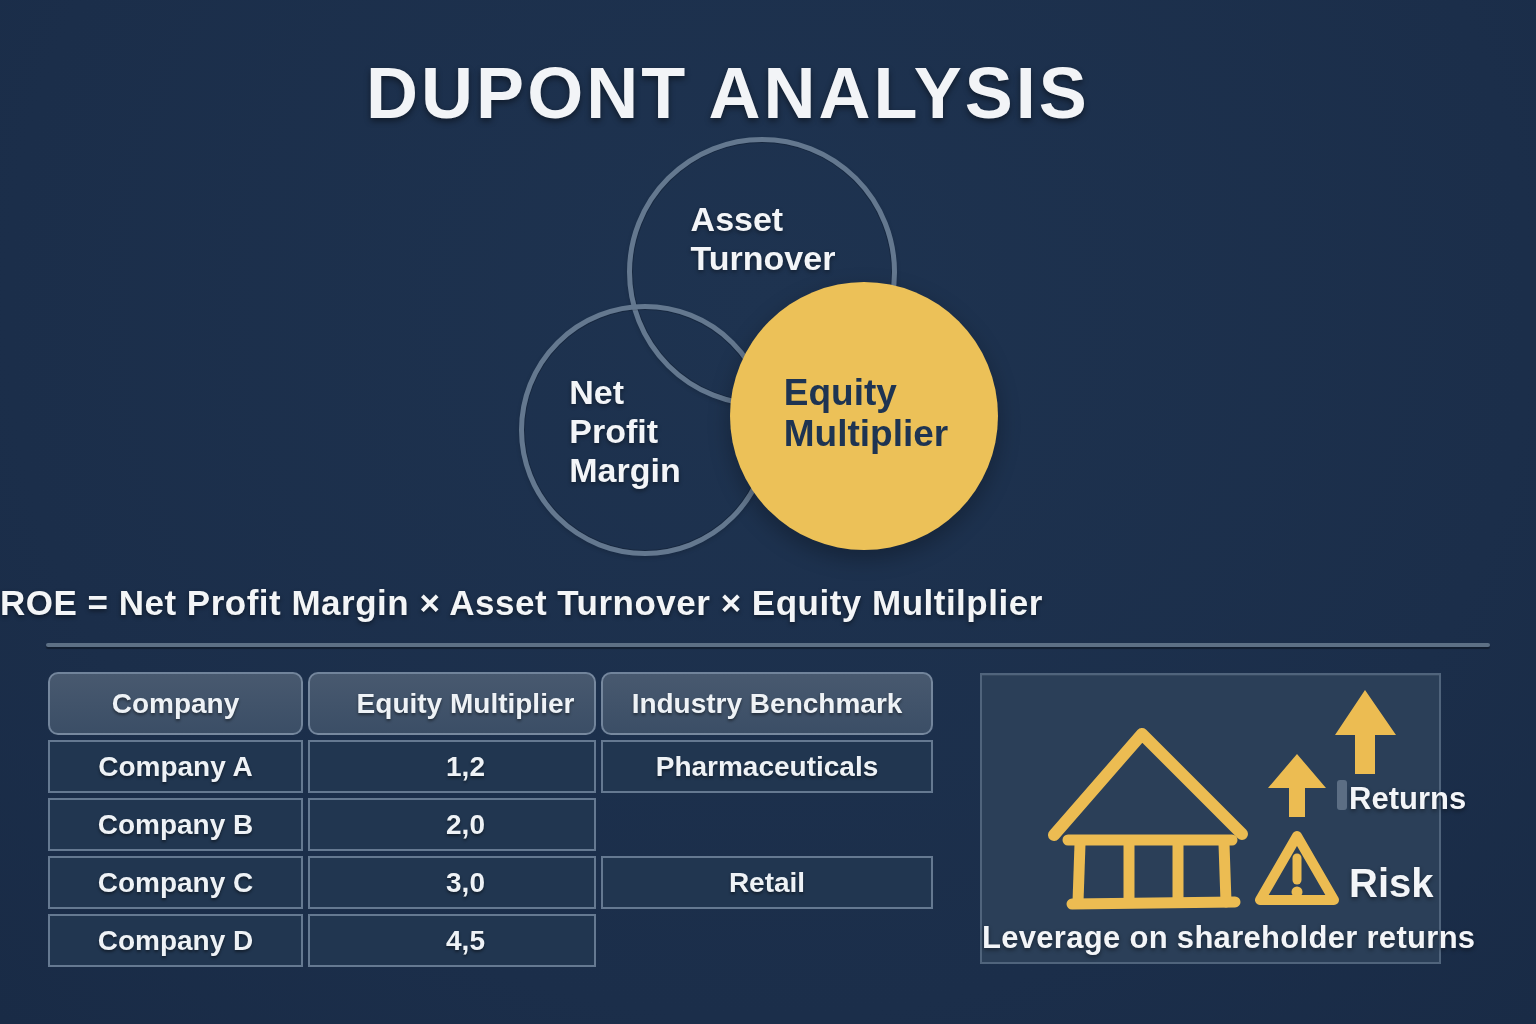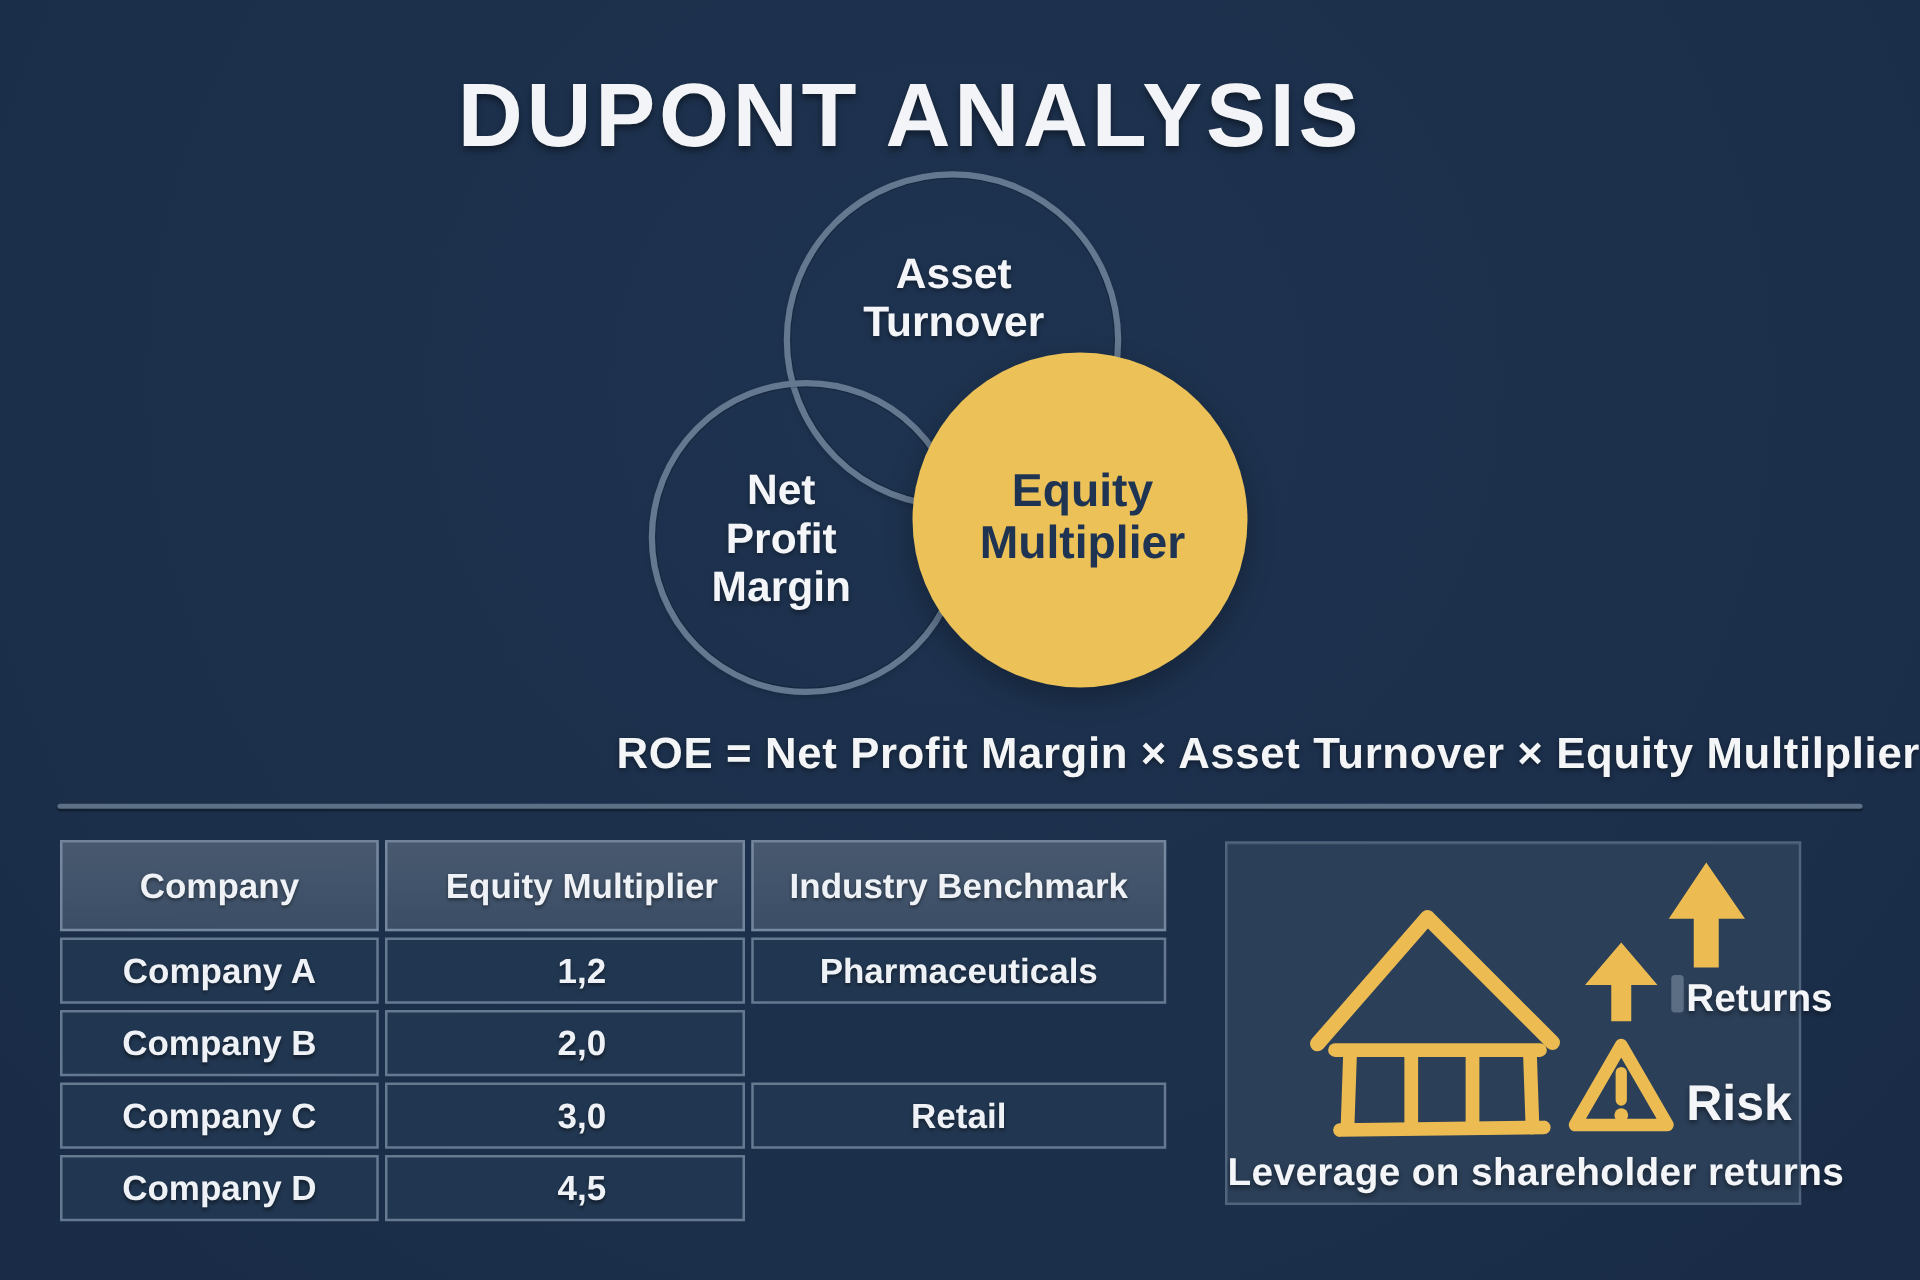--- a/index.html
+++ b/index.html
@@ -32,55 +32,56 @@
     box-shadow:inset 0 0 0 1px rgba(0,0,0,.2), 0 2px 4px rgba(0,0,0,.15);
   }
   .c-em {
     left:730px; top:282px; width:268px; height:268px;
     background:#ecc158;
     box-shadow:0 8px 22px rgba(0,0,0,.28);
     z-index:3;
   }
   .vlabel {
     position:absolute; transform:translateX(-50%);
-    text-align:center; font-weight:700; color:#f3f5f8;
+    text-align:left; font-weight:700; color:#f3f5f8;
     text-shadow:0 2px 4px rgba(0,0,0,.4);
     z-index:4; white-space:nowrap;
   }
   .vlabel span { display:block; }
   .l-asset { left:763px; top:200px; font-size:34px; line-height:39px; }
   .l-npm   { left:625px; top:373px; font-size:34px; line-height:39px; }
   .l-em    { left:866px; top:372px; font-size:37px; line-height:41px;
              font-weight:800; color:#1e3452; text-shadow:none; }
   
   .formula {
     position:absolute; left:0; top:583px; width:1536px;
-    text-align:right; font-size:35px; font-weight:700;
+    text-align:left; font-size:35px; font-weight:700;
     color:#f3f5f7; text-shadow:0 2px 4px rgba(0,0,0,.45);
     letter-spacing:.5px;
   }
   .divider {
     position:absolute; left:46px; top:643px; width:1444px; height:4px;
     background:#5d7085; border-radius:3px;
     box-shadow:0 2px 1px rgba(0,0,0,.35);
   }
   
   .table { position:absolute; left:48px; top:672px; width:885px; }
   .trow { display:flex; gap:5px; margin-bottom:5px; }
   .cell {
     display:flex; align-items:center; justify-content:center;
     height:53px;
     border:2px solid rgba(158,177,198,.55);
     background:#213650;
     font-size:28px; font-weight:700; color:#eef2f6;
     text-shadow:0 2px 3px rgba(0,0,0,.45);
   }
   .thead .cell {
-    height:73px;
+    height:63px;
     background:linear-gradient(180deg,#48596f 0%,#3b4e66 100%);
+    border-radius:10px;
   }
   .c1 { width:255px; } .c2 { width:288px;padding-left:27px; } .c3 { width:332px; }
   
   .panel {
     position:absolute; left:980px; top:673px; width:461px; height:291px;
     background:#2b3f58;
     border:2px solid rgba(150,170,192,.35);
     box-shadow:inset 0 1px 0 rgba(255,255,255,.06);
   }
   .panel svg { position:absolute; overflow:visible; }

